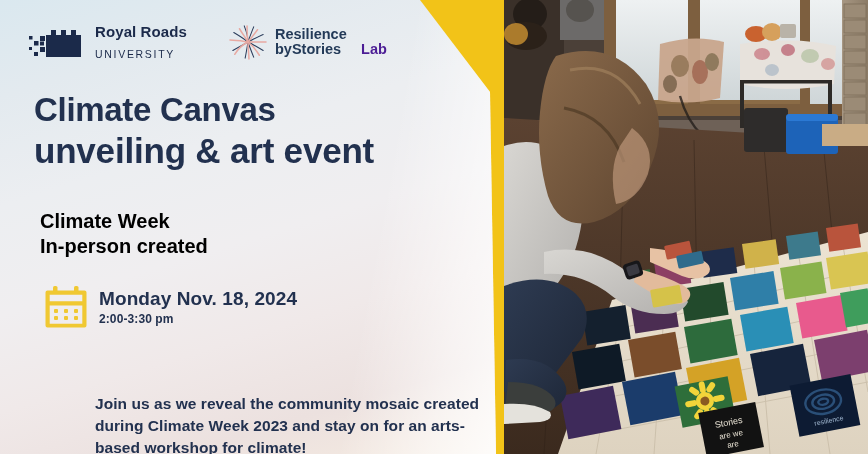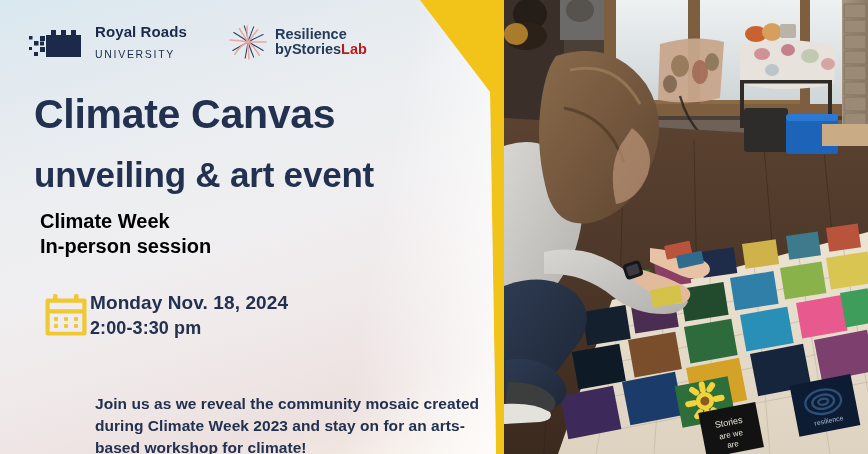--- a/index.html
+++ b/index.html
@@ -65,55 +65,55 @@
     font-size:10.5px; font-weight:400; color:#1b2a4a;
     letter-spacing:1.7px; display:block; margin-top:10px;
   }
   .rbd-logo { display:flex; align-items:center; gap:8px; }
   .rbd-mark { width:38px; height:36px; display:block; }
   .rbd-words { line-height:1.05; }
   .rbd-l1 { font-size:14.5px; font-weight:700; color:#233a58; display:block; }
   .rbd-l2 { font-size:14.5px; display:block; white-space:nowrap; }
   .rbd-by { font-weight:700; color:#233a58; }
   .rbd-design { font-weight:700; color:#233a58; }
-  .rbd-lab { font-weight:700; color:#b91c1c; }
+  .rbd-lab { font-weight:700; color:#4c1d95;margin-left:20px; }
 
   
   .headline {
     position:absolute; left:34px; top:93px;
     color:#22314f;
   }
   .h-line1 {
     display:block;
-    font-size:41px; font-weight:700; line-height:1.05;
+    font-size:33px; font-weight:700; line-height:1.05;
     letter-spacing:-.3px;
   }
   .h-line2 {
     display:block;
     font-size:35px; font-weight:700; line-height:1.1;
-    letter-spacing:-.2px; margin-top:20px;
+    letter-spacing:-.2px; margin-top:4px;
   }
 
   
   .subtitle {
     position:absolute; left:40px; top:209px;
     color:#000000; font-weight:700;
     font-size:20px; line-height:1.25;
   }
   .subtitle span { display:block; }
 
   
   .date-block {
-    position:absolute; left:42px; top:291px;
-    display:flex; align-items:center; gap:0;
+    position:absolute; left:42px; top:283px;
+    display:flex; align-items:center; gap:9px;
   }
   .cal-icon { width:48px; height:48px; display:block; flex:none; }
   .date-text { color:#22314f; line-height:1.25; }
   .date-text .d1 { display:block; font-size:19px; font-weight:700; letter-spacing:.1px; }
-  .date-text .d2 { display:block; font-size:18px; font-weight:700; letter-spacing:.1px; margin-top:2px; }
+  .date-text .d2 { display:block; font-size:12px; font-weight:700; letter-spacing:.1px; margin-top:2px; }
 
   
   .body-copy {
     position:absolute; left:95px; top:369px;
     width:395px;
     color:#22314f;
     font-size:15.5px; font-weight:700; line-height:1.42;
     letter-spacing:.05px;
     margin-top:24px;
   }
@@ -190,21 +190,21 @@
 
   </div>
 
   <div class="headline">
     <span class="h-line1">Climate Canvas</span>
     <span class="h-line2">unveiling &amp; art event</span>
   </div>
 
   <div class="subtitle">
     <span>Climate Week</span>
-    <span>In-person session</span>
+    <span>In-person created</span>
   </div>
 
   <div class="date-block">
     <svg class="cal-icon" viewBox="0 0 48 48">
       <g fill="#f0c832">
         <rect x="11" y="3" width="4.5" height="7" rx="1.6"></rect>
         <rect x="32" y="3" width="4.5" height="7" rx="1.6"></rect>
         <path d="M5.5 7.5h37a2 2 0 0 1 2 2v33a2 2 0 0 1-2 2h-37a2 2 0 0 1-2-2v-33a2 2 0 0 1 2-2zm2.2 4.2v6.6h32.6v-6.6H7.7zm0 10.8v18.3h32.6V22.5H7.7z"></path>
         <g>
           <rect x="12" y="26" width="4" height="4" rx="1"></rect>

